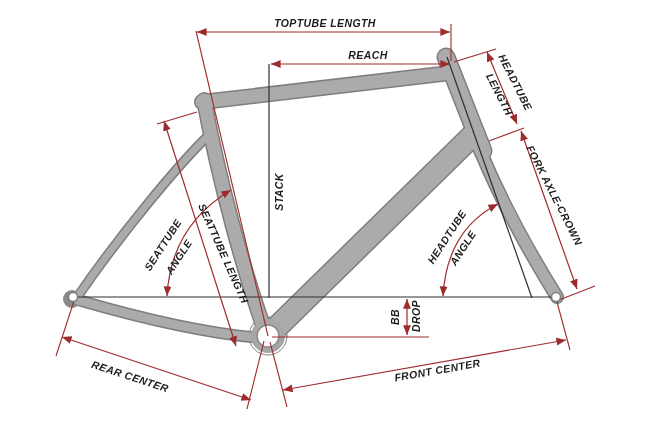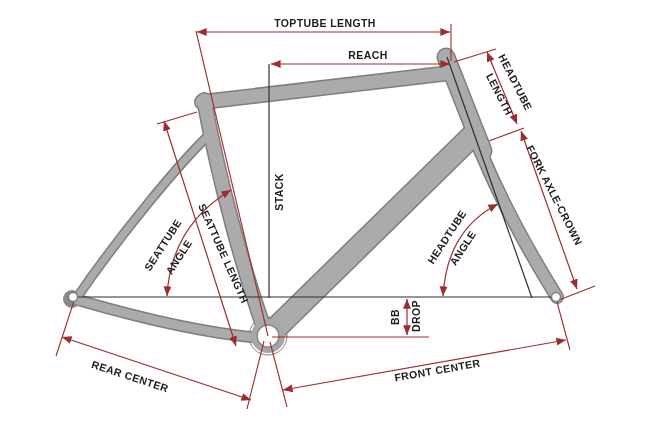--- a/index.html
+++ b/index.html
@@ -1,16 +1,16 @@
 <!DOCTYPE html>
 <html style="--dimension: #9e2b2e; --reference: #2f2f2f; --frame-fill: #ababab; --frame-outline: #7e7e7e; --text: #1c1c1c; --background: #ffffff;"><head>
 <meta charset="utf-8">
 <style>
   html,body{margin:0;padding:0;background:var(--background,#fff);}
-  .stage{position:relative;width:650px;height:433px;background:var(--background,#fff);overflow:hidden;}
+  .stage{position:relative;width:650px;height:433px;background:var(--background,#fff);overflow:hidden;font-style:italic;}
   svg{display:block;}
   .label{
     font-family:"Liberation Sans", sans-serif;
     font-weight:bold;
     font-size:10.5px;
     letter-spacing:.4px;
     fill:var(--text,#1c1c1c);
   }
   .dim{stroke:var(--dimension,#9e2b2e);stroke-width:1.2;fill:none;}
   .ext{stroke:var(--dimension,#9e2b2e);stroke-width:1.1;fill:none;}

